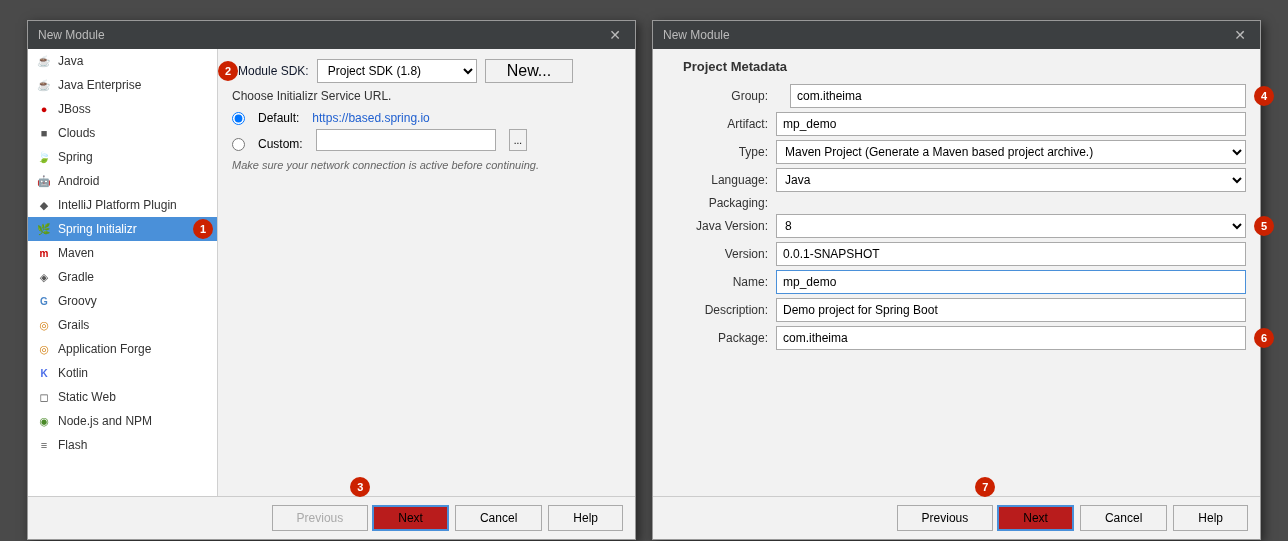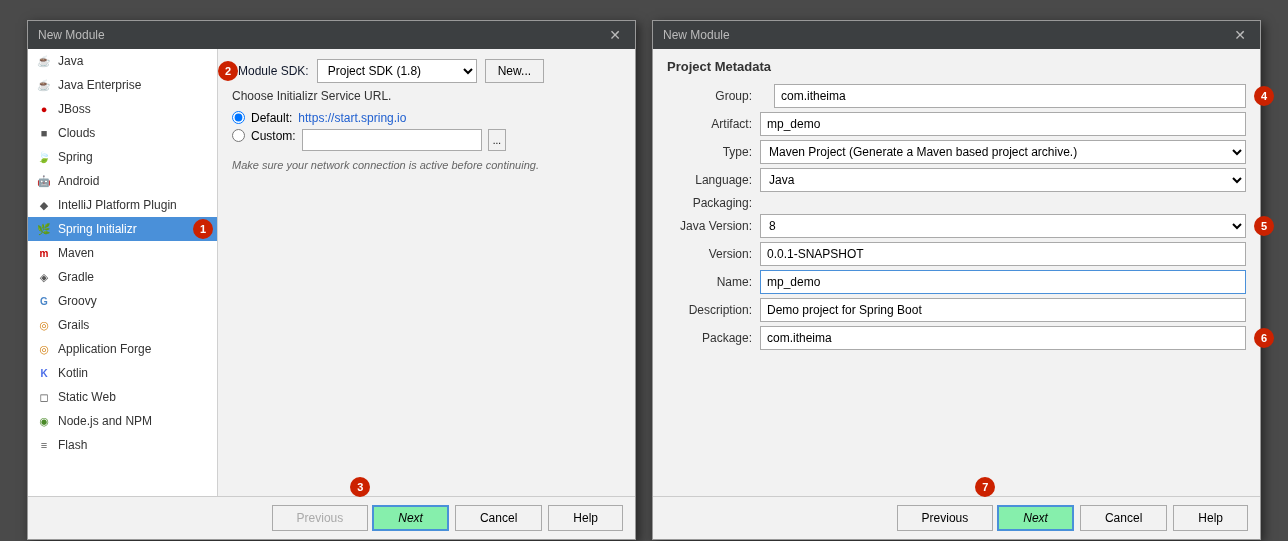--- a/index.html
+++ b/index.html
@@ -130,37 +130,37 @@
       border: 1px solid #aaa;
       padding: 2px 6px;
       font-size: 12px;
       background: #fff;
       height: 24px;
       min-width: 160px;
     }
 
     .sdk-new-btn {
       border: 1px solid #aaa;
-      padding: 2px 12px;
-      font-size: 12px;
+      padding: 2px 21px;
+      font-size: 16px;
       background: #f2f2f2;
       cursor: pointer;
       height: 24px;
     }
 
     .choose-url-label {
       font-size: 12px;
       color: #333;
       margin-bottom: 6px;
     }
 
     .radio-row {
       display: flex;
-      align-items: flex-start;
-      gap: 6px;
+      align-items: flex-end;
+      gap: 13px;
       margin-bottom: 4px;
     }
 
     .radio-row input[type="radio"] {
       margin: 0;
     }
 
     .default-url-link {
       color: #2060d0;
       text-decoration: none;
@@ -199,22 +199,21 @@
       padding: 4px 24px;
       font-size: 12px;
       background: #f2f2f2;
       cursor: pointer;
       height: 26px;
       min-width: 70px;
     }
 
     .btn.primary {
       border: 2px solid #4a90d9;
-      background: #86efac;
-      font-style: italic;
+      background: #b91c1c;
     }
 
     .btn:disabled {
       color: #aaa;
       cursor: default;
     }
 
     .relative-pos {
       position: relative;
     }
@@ -391,21 +390,21 @@
             <option>Project SDK (1.8)</option>
           </select>
           <button class="sdk-new-btn">New...</button>
         </div>
 
         <div class="choose-url-label" style="margin-bottom:8px;">Choose Initializr Service URL.</div>
 
         <div class="radio-row">
           <input type="radio" name="initializr_url" id="default_radio" checked="" style="">
           <label for="default_radio">Default:</label>
-          <a href="#" class="default-url-link">https://start.spring.io</a>
+          <a href="#" class="default-url-link">https://based.spring.io</a>
         </div>
 
         <div class="radio-row">
           <input type="radio" name="initializr_url" id="custom_radio" style="">
           <label for="custom_radio">Custom:</label>
           <input type="text" class="custom-url-input" style="width: 180px;">
           <button style="border:1px solid #aaa;background:#f2f2f2;padding:2px 4px;cursor:pointer;height:22px;font-size:10px;">...</button>
         </div>
 
         <div class="network-note">Make sure your network connection is active before continuing.</div>
@@ -421,21 +420,21 @@
       <button class="btn">Cancel</button>
       <button class="btn">Help</button>
     </div>
   </div>
 
   <div class="dialog">
     <div class="dialog-title-bar">
       <span>New Module</span>
       <button class="close-btn">✕</button>
     </div>
-    <div class="dialog-body" style="flex-direction:column;">
+    <div class="dialog-body" style="flex-direction:column;padding-left:16px;">
       <div class="content-inner">
         <div class="section-title">Project Metadata</div>
 
         <div class="field-row" style="position:relative;gap:22px;">
           <span class="field-label">Group:</span>
           <input type="text" class="field-input" value="com.itheima" style="flex: 1 1 0%;">
           <span class="badge" style="position:absolute;right:-28px;top:50%;transform:translateY(-50%);">4</span>
         </div>
 
         <div class="field-row">

